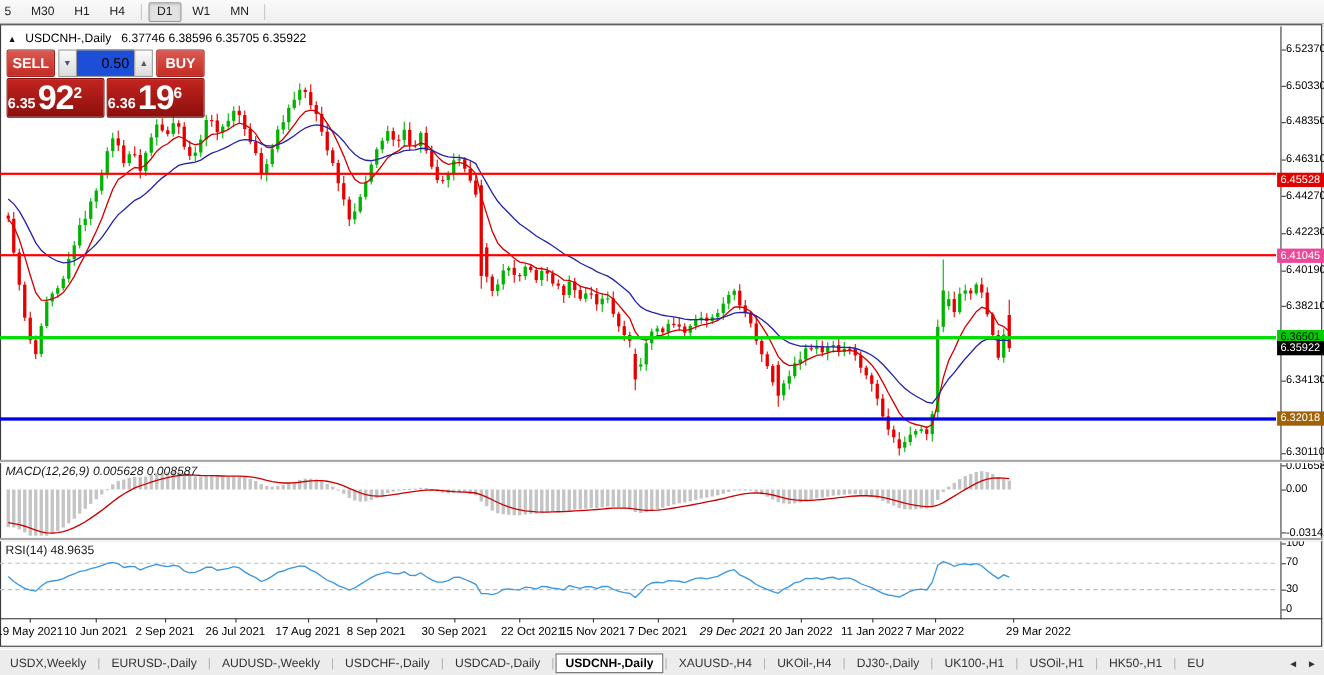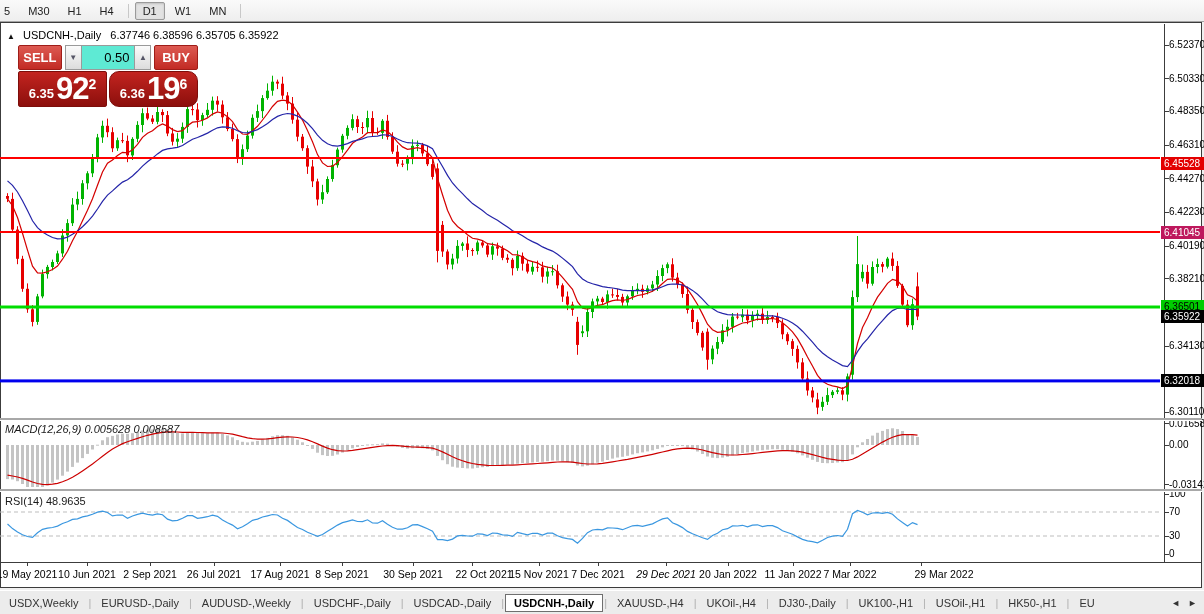--- a/index.html
+++ b/index.html
@@ -10,32 +10,32 @@
       border-bottom:1px solid #a5a5a5;display:flex;align-items:center;font-size:11px;color:#222;}
   .tbtn{padding:2px 7px;margin:0 1px;border:1px solid transparent;border-radius:2px;cursor:default;}
   .tbtn.active{background:#e2e2e2;border-color:#9a9a9a;box-shadow:inset 0 1px 2px rgba(0,0,0,.15);}
   .tsep{width:1px;height:14px;background:#c8c8c8;margin:0 5px;}
   
   #chart-window{position:absolute;left:0;top:22px;width:1202px;height:566px;background:#ffffff;
       border:1px solid #3c3c3c;box-sizing:border-box;}
   #chart-title{position:absolute;left:7px;top:29px;font-size:11px;color:#000;white-space:nowrap;z-index:30;}
   #collapse-arrow{display:inline-block;margin-right:5px;font-size:8px;color:#111;cursor:default;}
   
-  #trade-panel{position:absolute;left:18px;top:45px;width:180px;z-index:40;font-family:"Liberation Sans",sans-serif;}
+  #trade-panel{position:absolute;left:6px;top:45px;width:180px;z-index:40;font-family:"Liberation Sans",sans-serif;}
   #tp-row1{display:flex;height:25px;}
   .tp-btn{background:linear-gradient(#dd5a52,#c22b24);border:1px solid #9e1d18;color:#fff;font-size:13px;
       font-weight:bold;width:54px;text-align:center;line-height:23px;border-radius:2px;cursor:pointer;}
   .spin-btn{width:19px;background:linear-gradient(#fbfbfb,#dcdcdc);border:1px solid #9a9a9a;color:#556;
       font-size:8px;text-align:center;line-height:23px;cursor:pointer;}
-  #volume-box{width:62px;background:#5eead4;border:1px solid #9a9a9a;border-left:none;border-right:none;
+  #volume-box{width:62px;background:#1d4ed8;border:1px solid #9a9a9a;border-left:none;border-right:none;
       font-size:13px;color:#000;text-align:right;padding-right:5px;line-height:23px;}
   #tp-row2{display:flex;margin-top:1px;height:36px;}
   .price-box{flex:1;background:linear-gradient(#c32420,#8c0f0c);border:1px solid #7d0d0a;border-radius:2px;
-      color:#fff;display:flex;align-items:flex-end;justify-content:center;padding-bottom:2px;cursor:pointer;}
-  .price-box + .price-box{margin-left:2px;border-radius:10px;}
+      color:#fff;display:flex;align-items:flex-end;padding-bottom:2px;cursor:pointer;}
+  .price-box + .price-box{margin-left:2px;}
   .p-small{font-size:13px;font-weight:bold;margin-right:2px;line-height:20px;}
   .p-big{font-size:31px;font-weight:bold;line-height:30px;letter-spacing:-1px;}
   .p-sup{font-size:14px;font-weight:bold;line-height:12px;margin-bottom:14px;}
   
   .splitter{position:absolute;left:0;width:1202px;height:2px;background:#a8a8a8;border-bottom:1px solid #fff;z-index:25;}
   #axis-vline{position:absolute;left:1164px;top:24px;width:1px;height:539px;background:#3c3c3c;z-index:20;}
   #date-axis-line{position:absolute;left:0;top:562px;width:1202px;height:1px;background:#3c3c3c;z-index:20;}
   svg{position:absolute;left:0;z-index:10;}
   
   .ptick{position:absolute;left:1169px;font-size:10px;color:#000;height:12px;line-height:12px;z-index:21;}
@@ -690,23 +690,23 @@
     <div class="ptick" style="top: 206.447px;">6.42230</div>
     <div class="ptick-mark" style="top: 245.607px;"></div>
     <div class="ptick" style="top: 240.107px;">6.40190</div>
     <div class="ptick-mark" style="top: 278.277px;"></div>
     <div class="ptick" style="top: 272.777px;">6.38210</div>
     <div class="ptick-mark" style="top: 345.597px;"></div>
     <div class="ptick" style="top: 340.097px;">6.34130</div>
     <div class="ptick-mark" style="top: 411.928px;"></div>
     <div class="ptick" style="top: 406.428px;">6.30110</div>
     <div class="badge" style="top: 157px; background: rgb(227, 0, 0); color: rgb(255, 255, 255);">6.45528</div>
-    <div class="badge" style="top: 225.5px; background: #be185d; color: rgb(255, 255, 255);">6.41045</div>
+    <div class="badge" style="top: 225.5px; background: #ec4899; color: rgb(255, 255, 255);">6.41045</div>
     <div class="badge" style="top: 300.476px; background: rgb(0, 204, 0); color: rgb(0, 0, 0);">6.36501</div>
-    <div class="badge" style="top: 374.445px; background: #000000; color: rgb(255, 255, 255);">6.32018</div>
+    <div class="badge" style="top: 374.445px; background: #a16207; color: rgb(255, 255, 255);">6.32018</div>
     <div class="badge" style="top: 310.029px; background: rgb(0, 0, 0); color: rgb(255, 255, 255);">6.35922</div>
     <div class="ptick-mark" style="top: 423.436px;"></div>
     <div class="ptick" style="top: 417.936px;">0.016586</div>
     <div class="ptick-mark" style="top: 444.5px;"></div>
     <div class="ptick" style="top: 439px;">0.00</div>
     <div class="ptick-mark" style="top: 484.403px;"></div>
     <div class="ptick" style="top: 478.903px;">-0.03142</div>
     <div class="ptick-mark" style="top: 493.5px;"></div>
     <div class="ptick" style="top: 488px;">100</div>
     <div class="ptick-mark" style="top: 511.5px;"></div>

